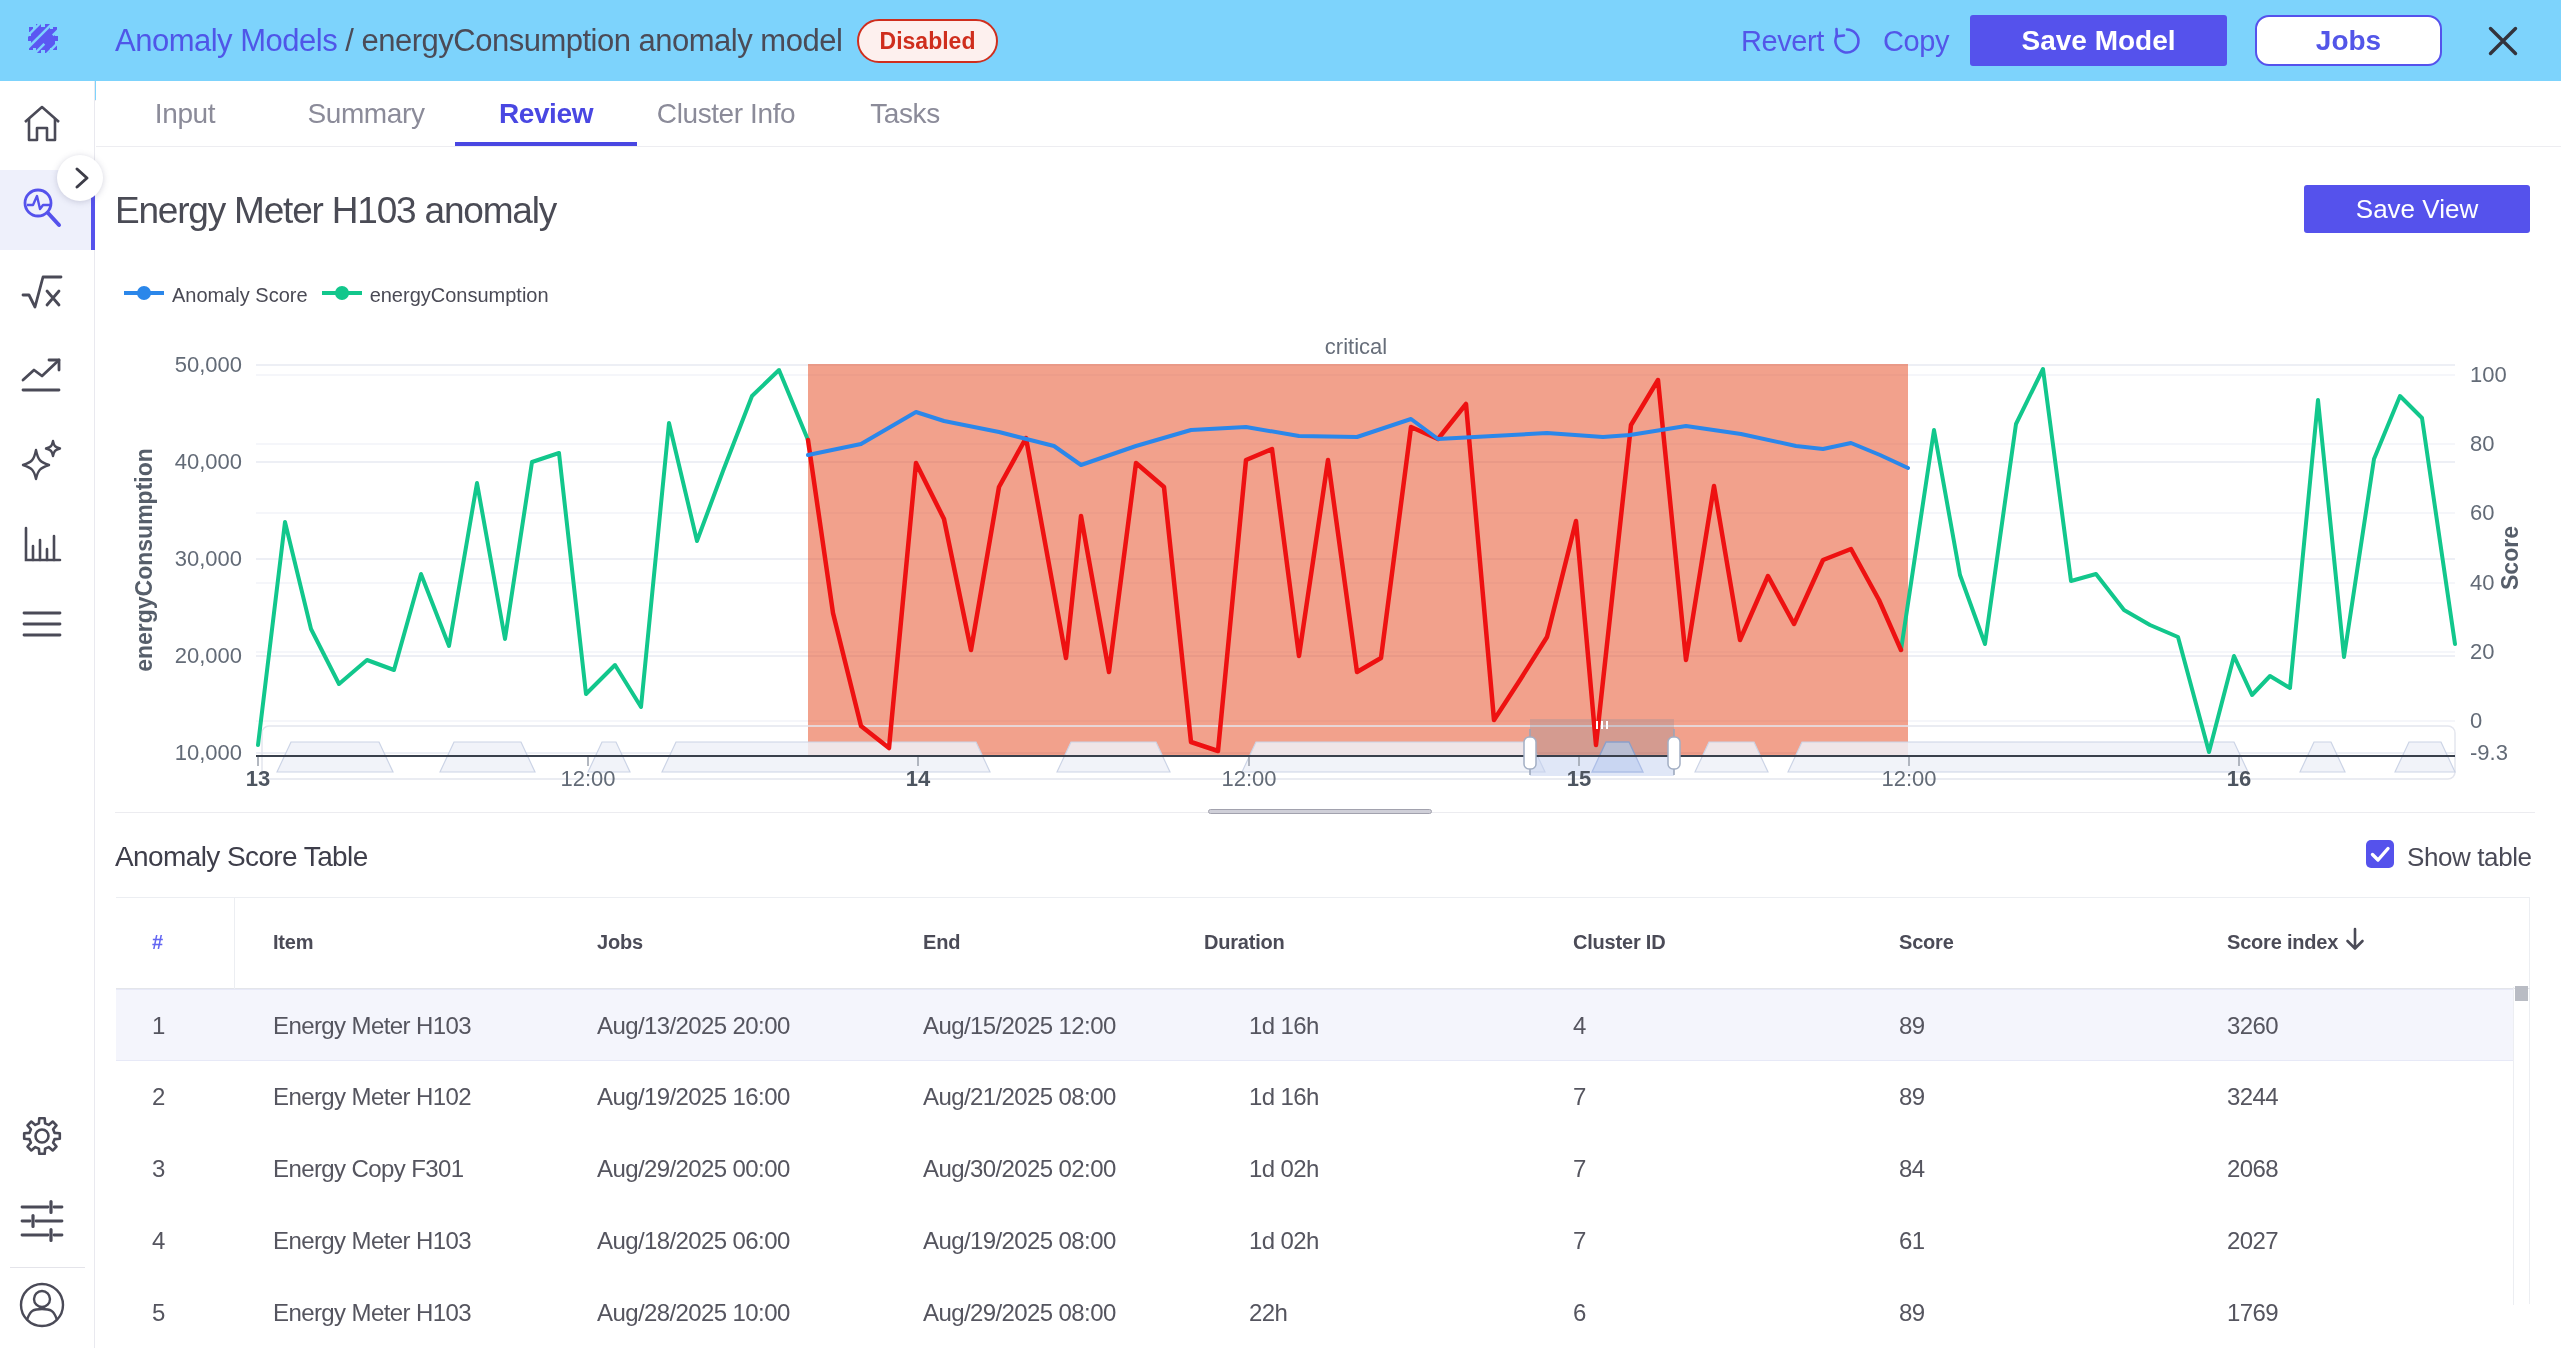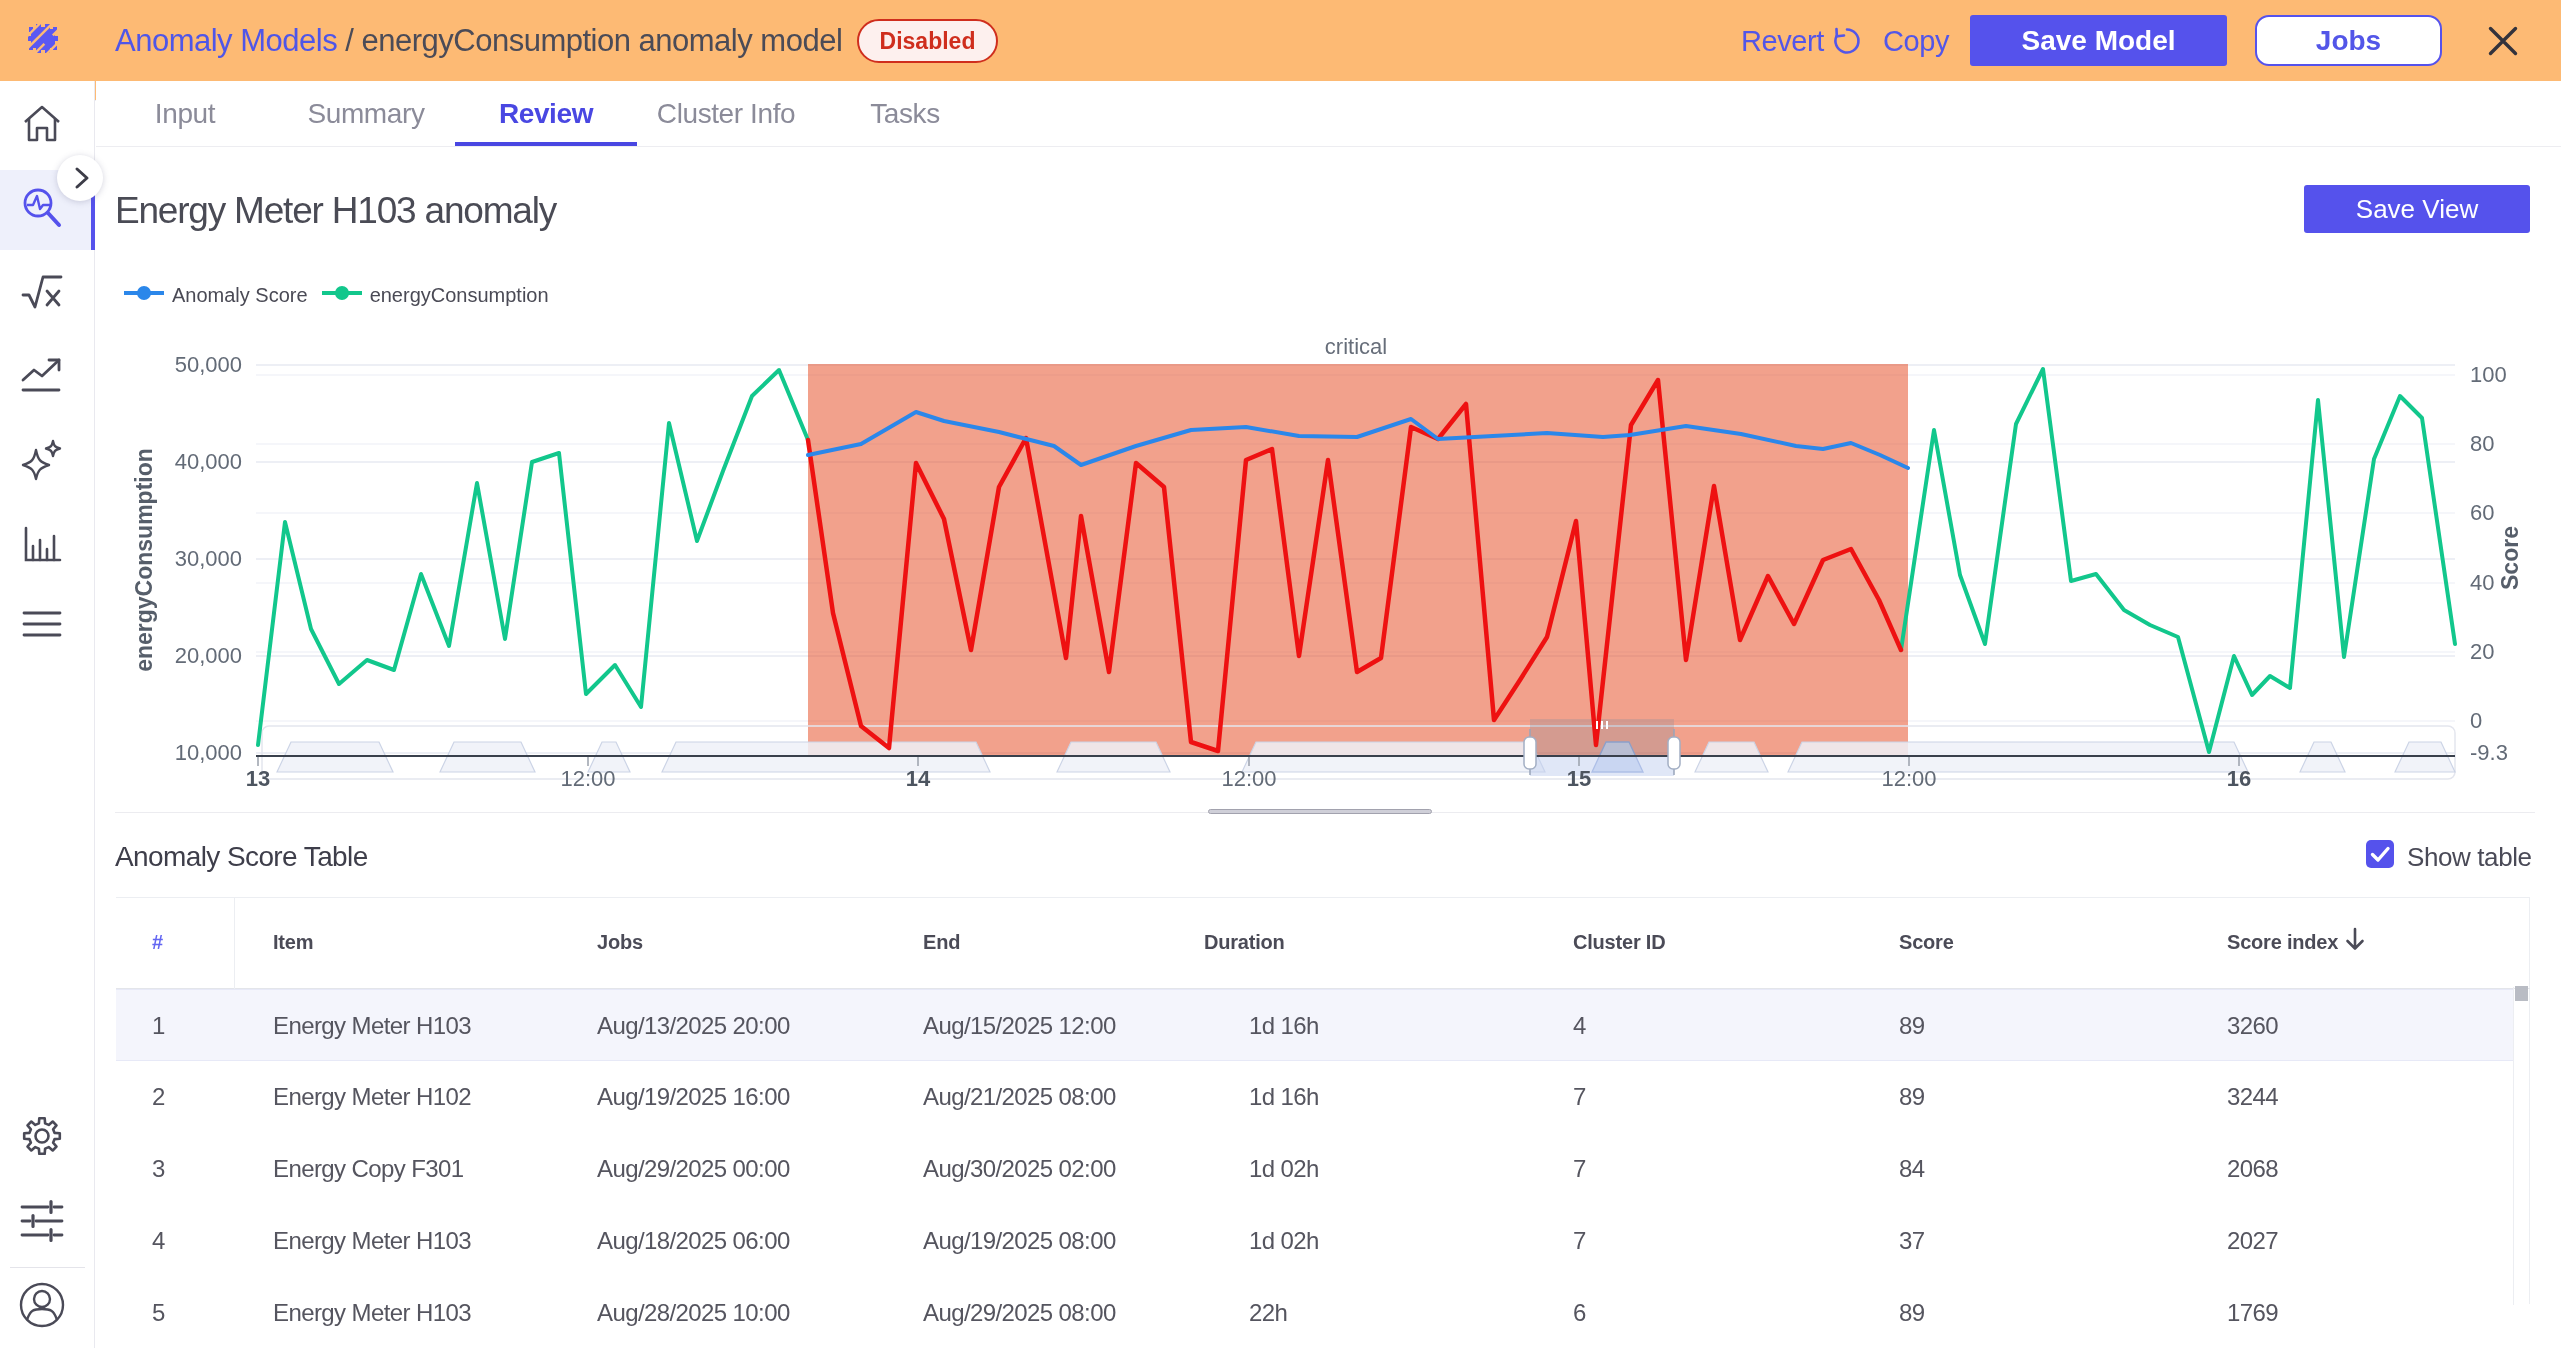--- a/index.html
+++ b/index.html
@@ -1,17 +1,17 @@
 <!DOCTYPE html>
 <html><head><meta charset="utf-8"><style>
 *{margin:0;padding:0;box-sizing:border-box}
 html,body{width:2561px;height:1348px;background:#fff;font-family:"Liberation Sans",sans-serif;overflow:hidden;position:relative}
 .abs{position:absolute}
 
-#topbar{position:absolute;left:0;top:0;width:2561px;height:101px;background:#fdba74;border-bottom:1px solid #ededf1}
+#topbar{position:absolute;left:0;top:0;width:2561px;height:101px;background:#7dd3fc;border-bottom:1px solid #ededf1}
 #crumb{position:absolute;left:115px;top:23px;font-size:31px;letter-spacing:-0.5px;color:#4b4b57}
 #crumb a{color:#4f56e8;text-decoration:none}
 #pill{position:absolute;left:857px;top:19px;width:141px;height:44px;border:2px solid #cf2e1d;border-radius:22px;color:#cf2e1d;font-size:23px;font-weight:bold;text-align:center;line-height:41px;background:#fdf0ee}
 .toplink{position:absolute;top:25px;font-size:29px;letter-spacing:-0.4px;color:#5356e8}
 #savemodel{position:absolute;left:1970px;top:15px;width:257px;height:51px;background:#5552ec;color:#fff;font-size:28px;font-weight:bold;text-align:center;line-height:51px;border-radius:3px}
 #jobs{position:absolute;left:2255px;top:15px;width:187px;height:51px;border:2px solid #5552ec;color:#5356e8;font-size:28px;font-weight:bold;text-align:center;line-height:48px;border-radius:14px;background:#fff}
 
 #sidebar{position:absolute;left:0;top:81px;width:95px;height:1267px;background:#fff;border-right:1px solid #e9e9ef}
 #sideactive{position:absolute;left:0;top:89px;width:95px;height:80px;background:#eef0fb;border-right:4px solid #5552ec}
 #chevcirc{position:absolute;left:57px;top:155px;width:46px;height:46px;border-radius:50%;background:#fff;box-shadow:0 1px 6px rgba(80,80,120,.25);z-index:30}
@@ -279,21 +279,21 @@
       <div class="td" style="left:1783px">84</div>
       <div class="td" style="left:2111px">2068</div>
     </div>
     <div class="row" style="top:307px">
       <div class="td" style="left:36px">4</div>
       <div class="td" style="left:157px">Energy Meter H103</div>
       <div class="td" style="left:481px">Aug/18/2025 06:00</div>
       <div class="td" style="left:807px">Aug/19/2025 08:00</div>
       <div class="td" style="left:1133px">1d 02h</div>
       <div class="td" style="left:1457px">7</div>
-      <div class="td" style="left:1783px">37</div>
+      <div class="td" style="left:1783px">61</div>
       <div class="td" style="left:2111px">2027</div>
     </div>
     <div class="row" style="top:379px">
       <div class="td" style="left:36px">5</div>
       <div class="td" style="left:157px">Energy Meter H103</div>
       <div class="td" style="left:481px">Aug/28/2025 10:00</div>
       <div class="td" style="left:807px">Aug/29/2025 08:00</div>
       <div class="td" style="left:1133px">22h</div>
       <div class="td" style="left:1457px">6</div>
       <div class="td" style="left:1783px">89</div>

